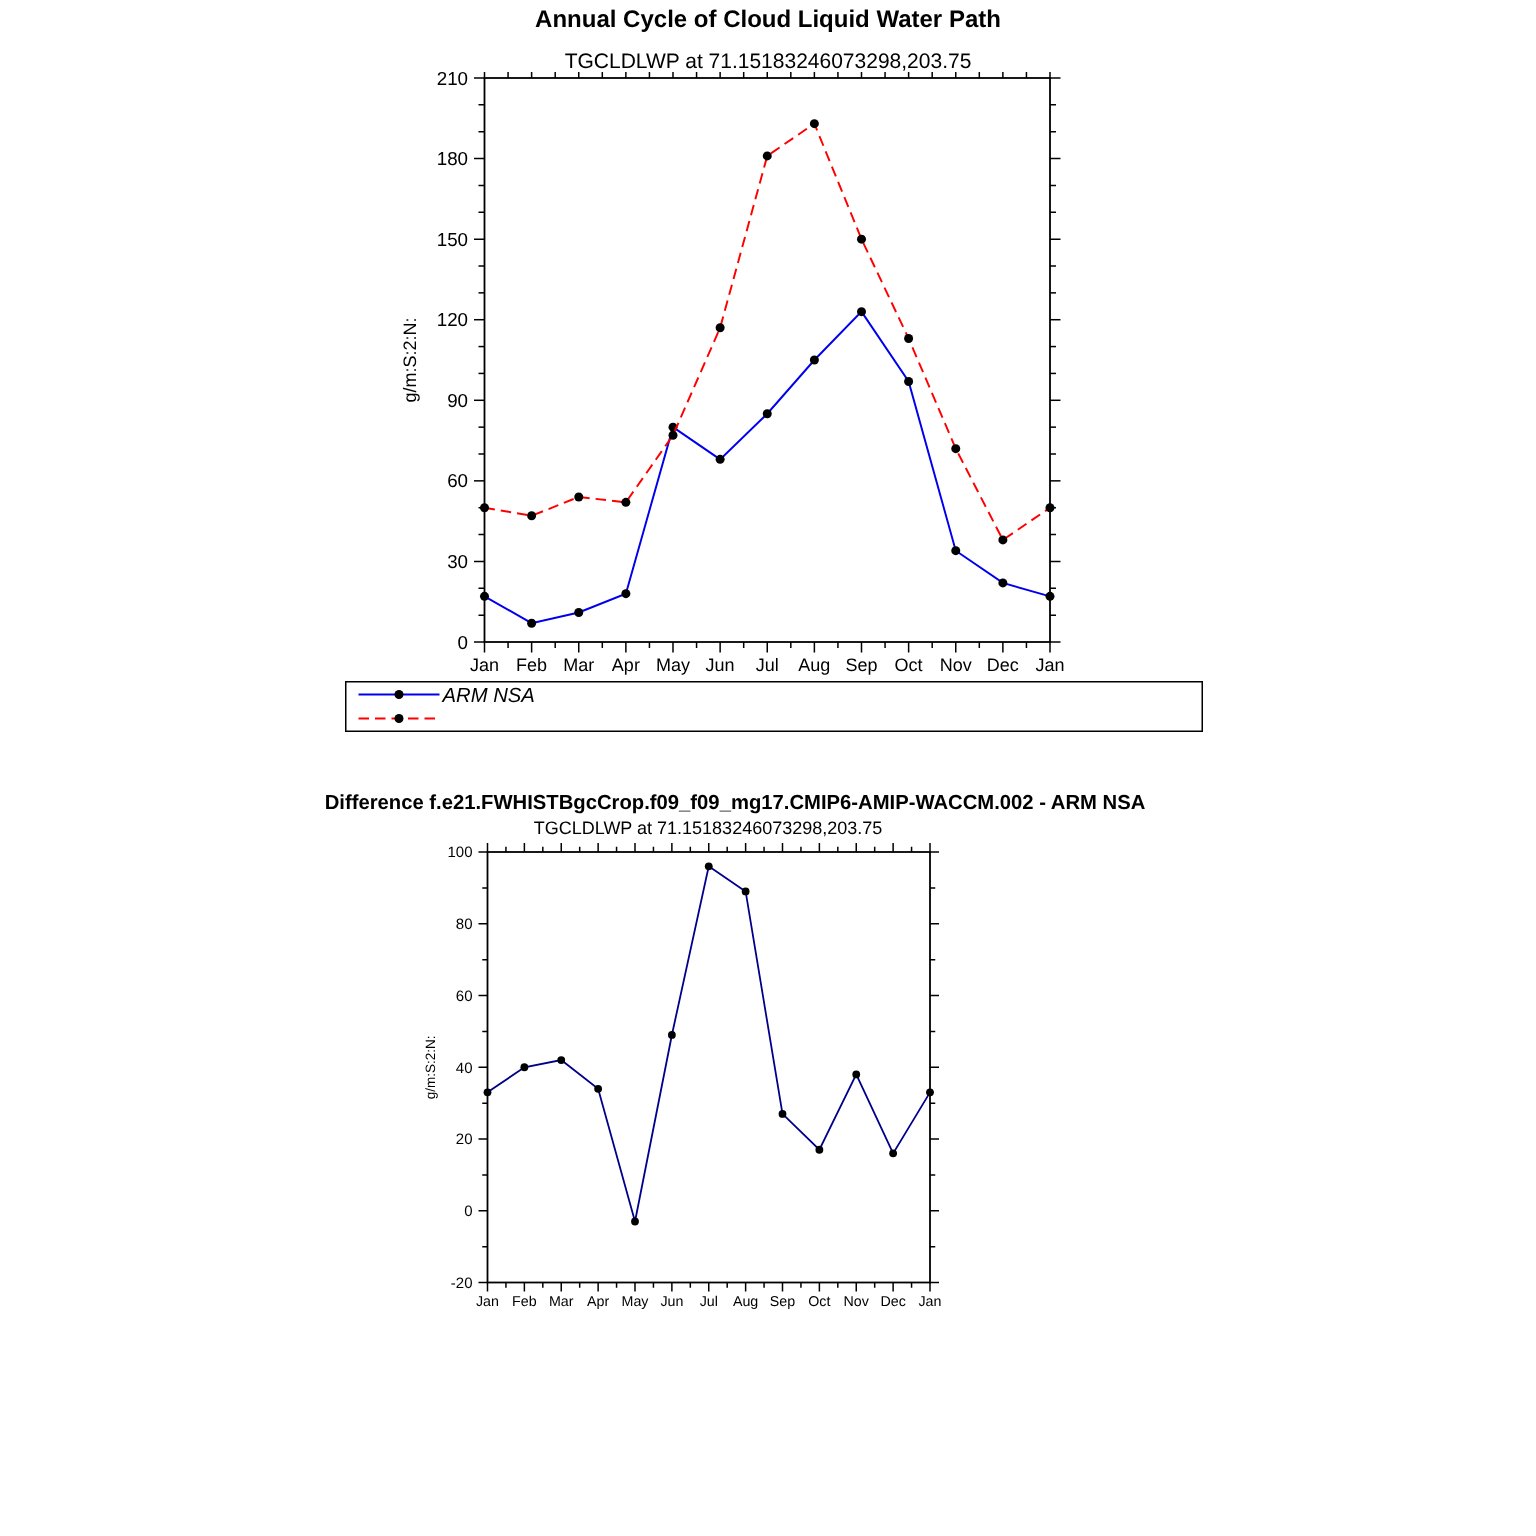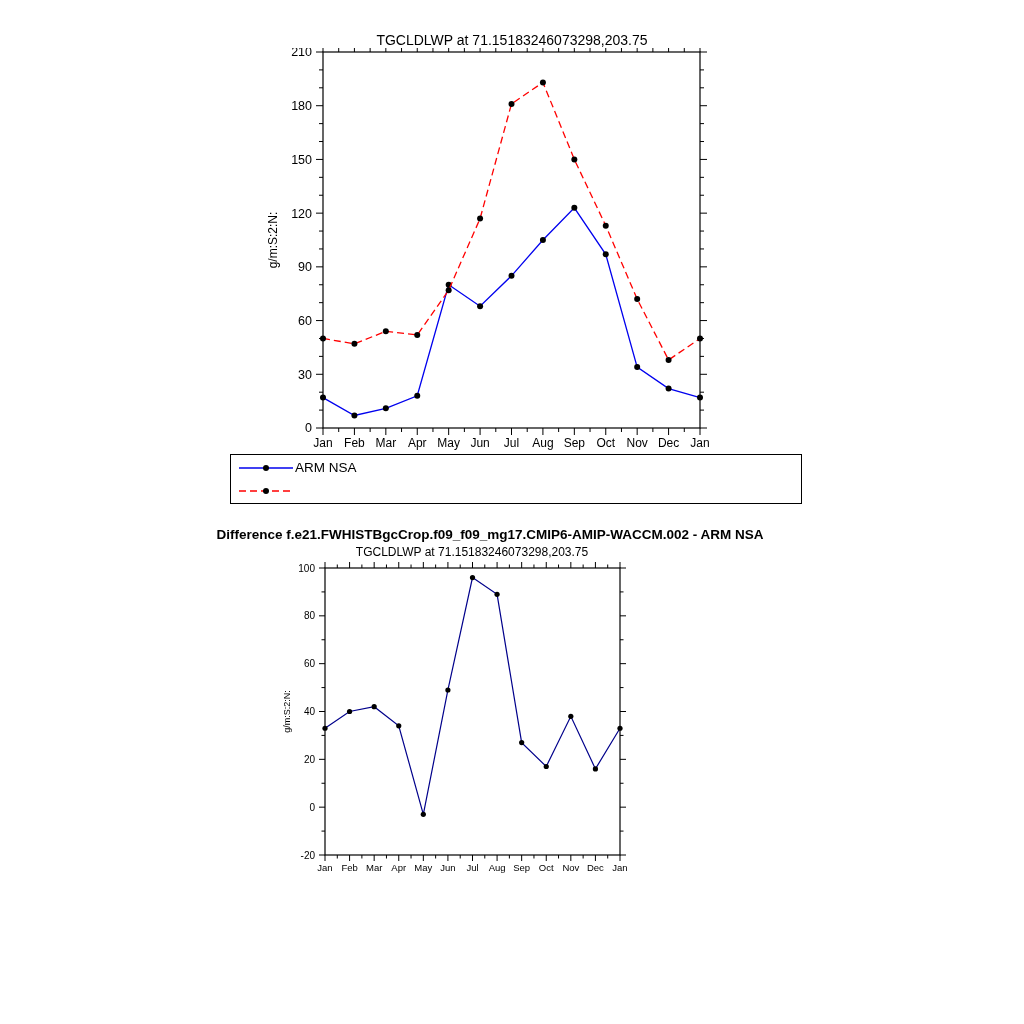--- a/index.html
+++ b/index.html
@@ -20,27 +20,28 @@
     font-weight: bold;
   }
   .top-subtitle {
     left: 0; top: 32px; width: 1024px;
     text-align: center;
     font-size: 14px;
   }
   .top-plot { left: 250px; top: 48px; }
   .legend-box {
     left: 230px; top: 454px;
-    width: 572px; height: 50px;
+    width: 572px; height: 34px;
     border: 1px solid #000;
     box-sizing: border-box;
     display: flex;
     flex-direction: column;
     justify-content: center;
     padding-left: 6px;
+    font-style: italic;
   }
   .legend-row {
     display: flex;
     align-items: center;
     height: 23px;
   }
   .legend-label {
     font-size: 13.5px;
     white-space: nowrap;
   }
@@ -56,20 +57,21 @@
     font-size: 12px;
   }
   .diff-plot { left: 245px; top: 560px; }
   svg text { font-family: "Liberation Sans", sans-serif; fill: #000; }
 </style>
 </head>
 <body>
 
 <div class="page">
 
+  <div class="abs main-title">Annual Cycle of Cloud Liquid Water Path</div>
   <div class="abs top-subtitle">TGCLDLWP at 71.15183246073298,203.75</div>
   <svg class="abs top-plot" id="plot0" width="470" height="405" viewBox="0 0 470 405">
       <rect x="73" y="4" width="377" height="376" fill="none" stroke="#000" stroke-width="1.2"></rect>
       <line x1="73" y1="380" x2="73" y2="387" stroke="#000" stroke-width="1"></line>
       <line x1="73" y1="4" x2="73" y2="-3" stroke="#000" stroke-width="1"></line>
       <text x="73" y="399" text-anchor="middle" font-size="12">Jan</text>
       <line x1="88.70833333333334" y1="380" x2="88.70833333333334" y2="384" stroke="#000" stroke-width="1"></line>
       <line x1="88.70833333333334" y1="4" x2="88.70833333333334" y2="0" stroke="#000" stroke-width="1"></line>
       <line x1="104.41666666666667" y1="380" x2="104.41666666666667" y2="387" stroke="#000" stroke-width="1"></line>
       <line x1="104.41666666666667" y1="4" x2="104.41666666666667" y2="-3" stroke="#000" stroke-width="1"></line>

